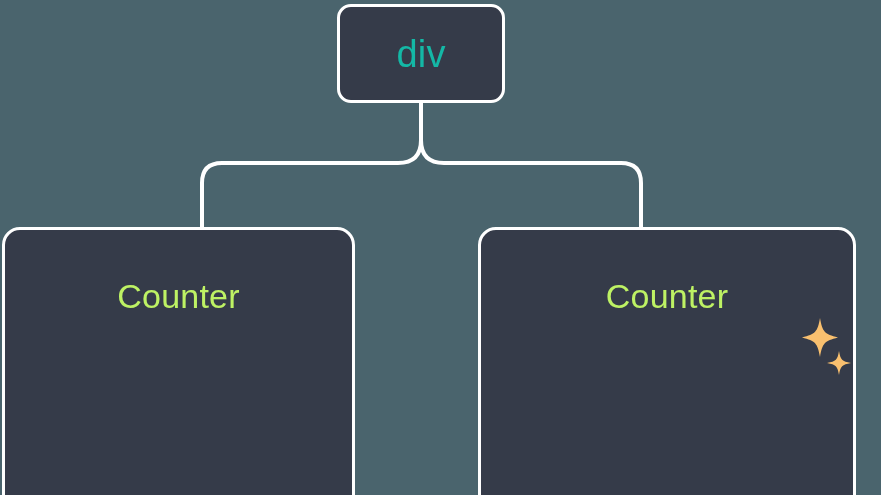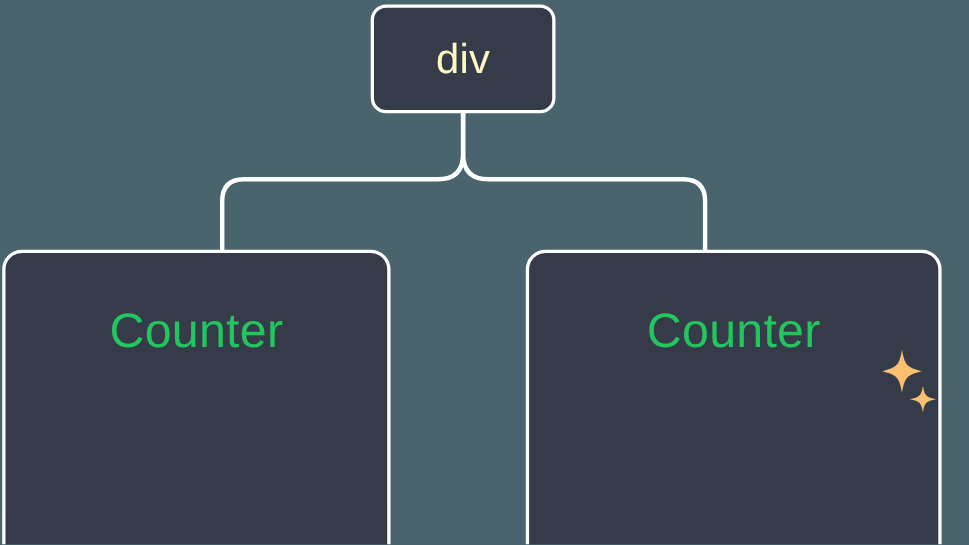--- a/index.html
+++ b/index.html
@@ -39,21 +39,21 @@
   #root-node {
     left: 337px;
     top: 4px;
     width: 168px;
     height: 99px;
     display: flex;
     align-items: center;
     justify-content: center;
   }
   #root-node .node-title {
-    color: #fef9c3;
+    color: #14b8a6;
     font-size: 38px;
     line-height: 1;
     letter-spacing: 0.2px;
   }
 
   
   .card {
     border-radius: 18px;
     display: block;
   }
@@ -68,22 +68,22 @@
     top: 227px;
     width: 378px;
     height: 290px;
   }
   .card-title {
     position: absolute;
     left: 0;
     right: 0;
     top: 49px;
     text-align: center;
-    color: #22c55e;
-    font-size: 44px;
+    color: #bef264;
+    font-size: 34px;
     line-height: 1;
     letter-spacing: 0.2px;
   }
 
   
   #sparkles {
     position: absolute;
     left: 793px;
     top: 316px;
     width: 62px;

